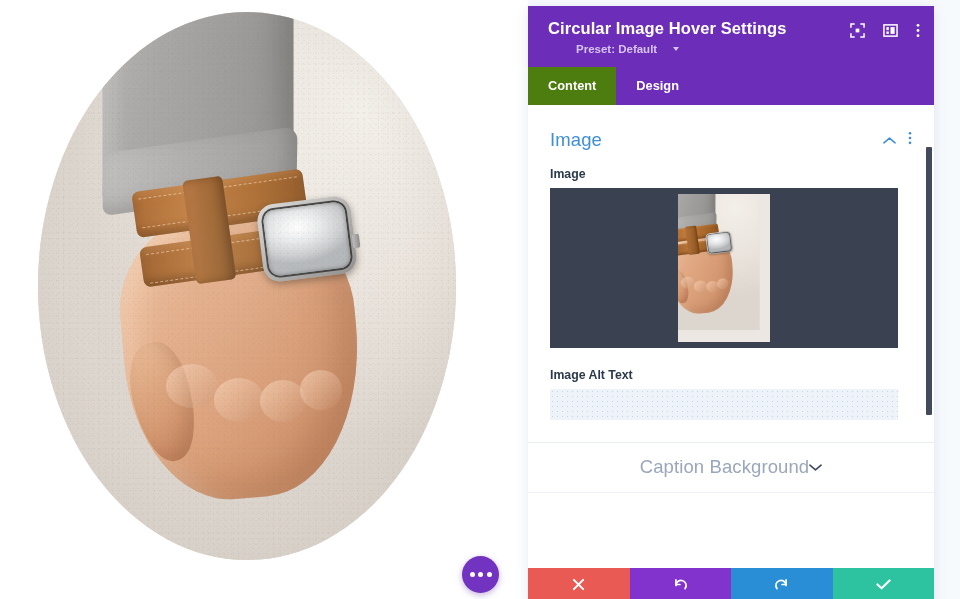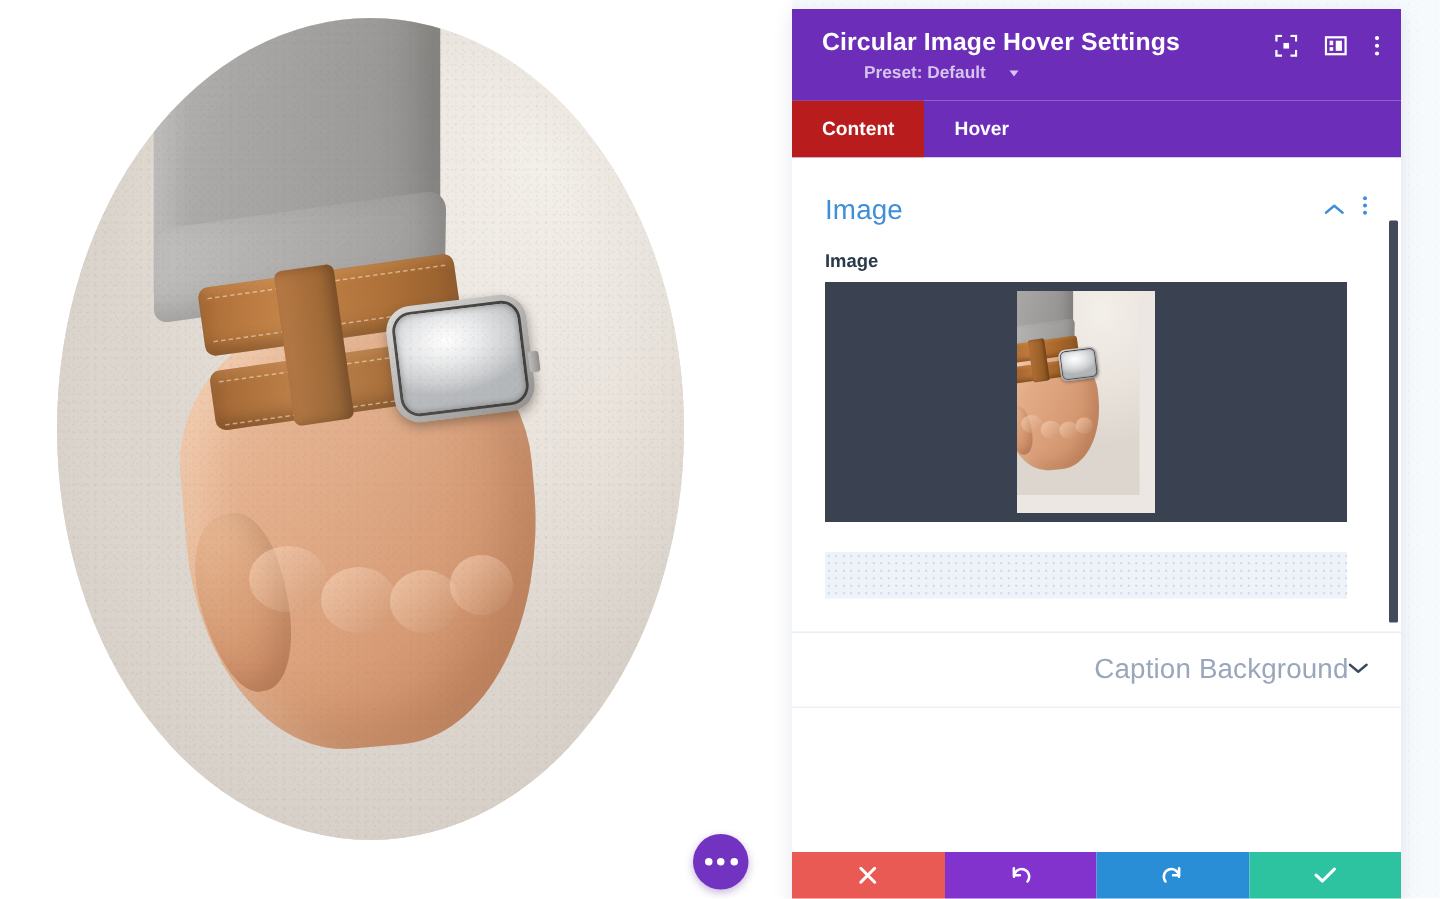--- a/index.html
+++ b/index.html
@@ -270,21 +270,21 @@
     display: flex;
     flex: 0 0 auto;
   }
   .tab {
     padding: 11px 20px 12px 20px;
     color: #ffffff;
     font-size: 12.8px;
     font-weight: bold;
     cursor: pointer;
   }
-  .tab.active { background: #b91c1c; }
+  .tab.active { background: #4d7c0f; }
 
   
   .panel-body {
     flex: 1 1 auto;
     position: relative;
     background: #ffffff;
     overflow: hidden;
   }
 
   .section-open { padding: 24px 22px 0 22px; }
@@ -359,21 +359,21 @@
     height: 1px;
     background: #e8edf2;
     margin: 0;
   }
 
   .section-closed {
     height: 50px;
     padding: 0 22px;
     display: flex;
     align-items: center;
-    justify-content: flex-end;
+    justify-content: center;
     cursor: pointer;
     border-bottom: 1px solid #eef1f5;
   }
   .section-closed-title {
     color: #9aa7bb;
     font-size: 18.5px;
     letter-spacing: 0.1px;
   }
 
   
@@ -491,21 +491,21 @@
             <circle cx="2" cy="2.5" r="1.5" fill="#ffffff"></circle>
             <circle cx="2" cy="8" r="1.5" fill="#ffffff"></circle>
             <circle cx="2" cy="13.5" r="1.5" fill="#ffffff"></circle>
           </svg>
         </span>
       </div>
     </div>
 
     <div class="tabs">
       <div class="tab active">Content</div>
-      <div class="tab">Hover</div>
+      <div class="tab">Design</div>
     </div>
 
     <div class="panel-body">
 
       <div class="section-open">
 
         <div class="section-open-head">
           <div class="section-open-title">Image</div>
           <div class="section-open-tools">
             <span>
@@ -543,20 +543,21 @@
                   <div class="strap-loop"></div>
                 </div>
                 <div class="watch">
                   <div class="watch-screen"></div>
                 </div>
               </div>
             </div>
           </div>
         </div>
 
+        <div class="field-label">Image Alt Text</div>
 
         <input class="text-input" type="text" value="" style="">
       </div>
 
       <div class="section-divider"></div>
 
       <div class="section-closed">
         <div class="section-closed-title">Caption Background</div>
         <span>
           <svg width="13" height="9" viewBox="0 0 14 9">

